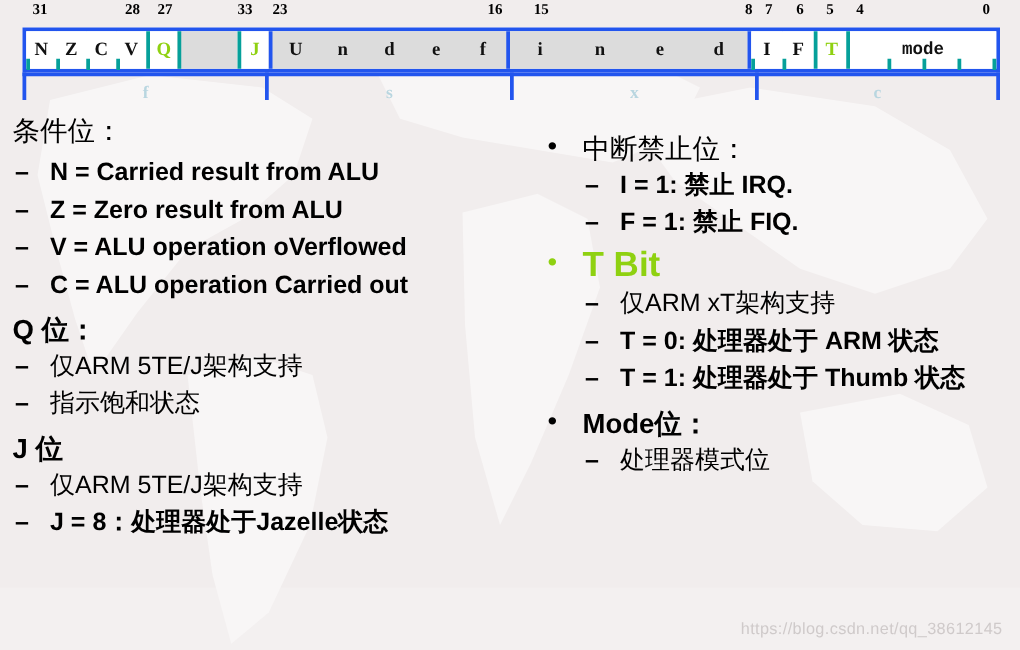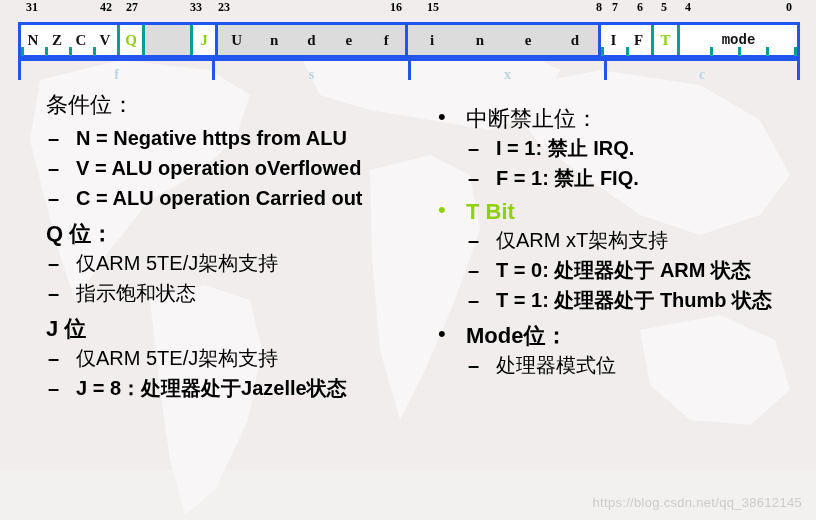--- a/index.html
+++ b/index.html
@@ -58,21 +58,21 @@
   }
   .fbar.last{border-right:3px solid #2255ee;}
   .flab{
     position:absolute;top:6px;width:100%;text-align:center;
     font-family:"Liberation Serif","DejaVu Serif",serif;
     font-size:14px;font-weight:bold;color:#b9d6e0;
   }
 
   
   .col{position:absolute;z-index:2;}
-  .col-left{left:10px;top:90px;width:420px;margin-left:36px;}
+  .col-left{left:10px;top:90px;width:420px;}
   .col-right{left:432px;top:104px;width:388px;}
 
   ul.lv1{list-style:none;margin:0;padding:0;}
   ul.lv1 > li{
     position:relative;padding-left:34px;
     font-size:21px;line-height:29px;color:#000;margin-bottom:1px;
   }
   ul.lv1 > li.bullet::before{
     content:"\2022";position:absolute;left:6px;top:-2px;font-size:22px;color:#000;
   }
@@ -116,21 +116,21 @@
       <path d="M640,330 L720,315 L775,340 L790,390 L750,425 L690,420 L650,385 Z"></path>
       <path d="M0,470 L816,470 L816,520 L0,520 Z" opacity="0.35"></path>
     </g>
   </svg>
 </div>
 
 <div class="reg-wrap">
 
   <div class="bitnums">
     <span class="bitnum" style="left:26px">31</span>
-    <span class="bitnum" style="left:100px">42</span>
+    <span class="bitnum" style="left:100px">28</span>
     <span class="bitnum" style="left:126px">27</span>
     <span class="bitnum" style="left:190px">33</span>
     <span class="bitnum" style="left:218px">23</span>
     <span class="bitnum" style="left:390px">16</span>
     <span class="bitnum" style="left:427px">15</span>
     <span class="bitnum" style="left:596px">8</span>
     <span class="bitnum" style="left:612px">7</span>
     <span class="bitnum" style="left:637px">6</span>
     <span class="bitnum" style="left:661px">5</span>
     <span class="bitnum" style="left:685px">4</span>
@@ -186,21 +186,22 @@
       <div class="flab">c</div>
     </div>
   </div>
 </div>
 
 <div class="col col-left">
 
   <div class="lvl-title plain">条件位：</div>
 
   <ul class="lv2" style="margin-top:4px">
-    <li>N = Negative https from ALU</li>
+    <li>N = Carried result from ALU</li>
+    <li>Z = Zero result from ALU</li>
     <li>V = ALU operation oVerflowed</li>
     <li>C = ALU operation Carried out</li>
   </ul>
 
   <div class="lvl-title" style="margin-top:6px">Q 位：</div>
   <ul class="lv2">
     <li class="normal">仅ARM 5TE/J架构支持</li>
     <li class="normal">指示饱和状态</li>
   </ul>
 
@@ -216,21 +217,21 @@
   <ul class="lv1">
     <li class="bullet">
       <span class="lvl-title plain">中断禁止位：</span>
       <ul class="lv2 sub-wrap">
         <li>I = 1: 禁止  IRQ.</li>
         <li>F = 1: 禁止  FIQ.</li>
       </ul>
     </li>
 
     <li class="bullet green" style="margin-top:4px">
-      <span class="green-txt" style="font-size:22px">T Bit</span>
+      <span class="green-txt" style="font-size:28px">T Bit</span>
       <ul class="lv2 sub-wrap">
         <li class="normal">仅ARM  xT架构支持</li>
         <li>T = 0: 处理器处于 ARM 状态</li>
         <li>T = 1: 处理器处于 Thumb 状态</li>
       </ul>
     </li>
 
     <li class="bullet" style="margin-top:6px">
       <span class="lvl-title">Mode位：</span>
       <ul class="lv2 sub-wrap">

